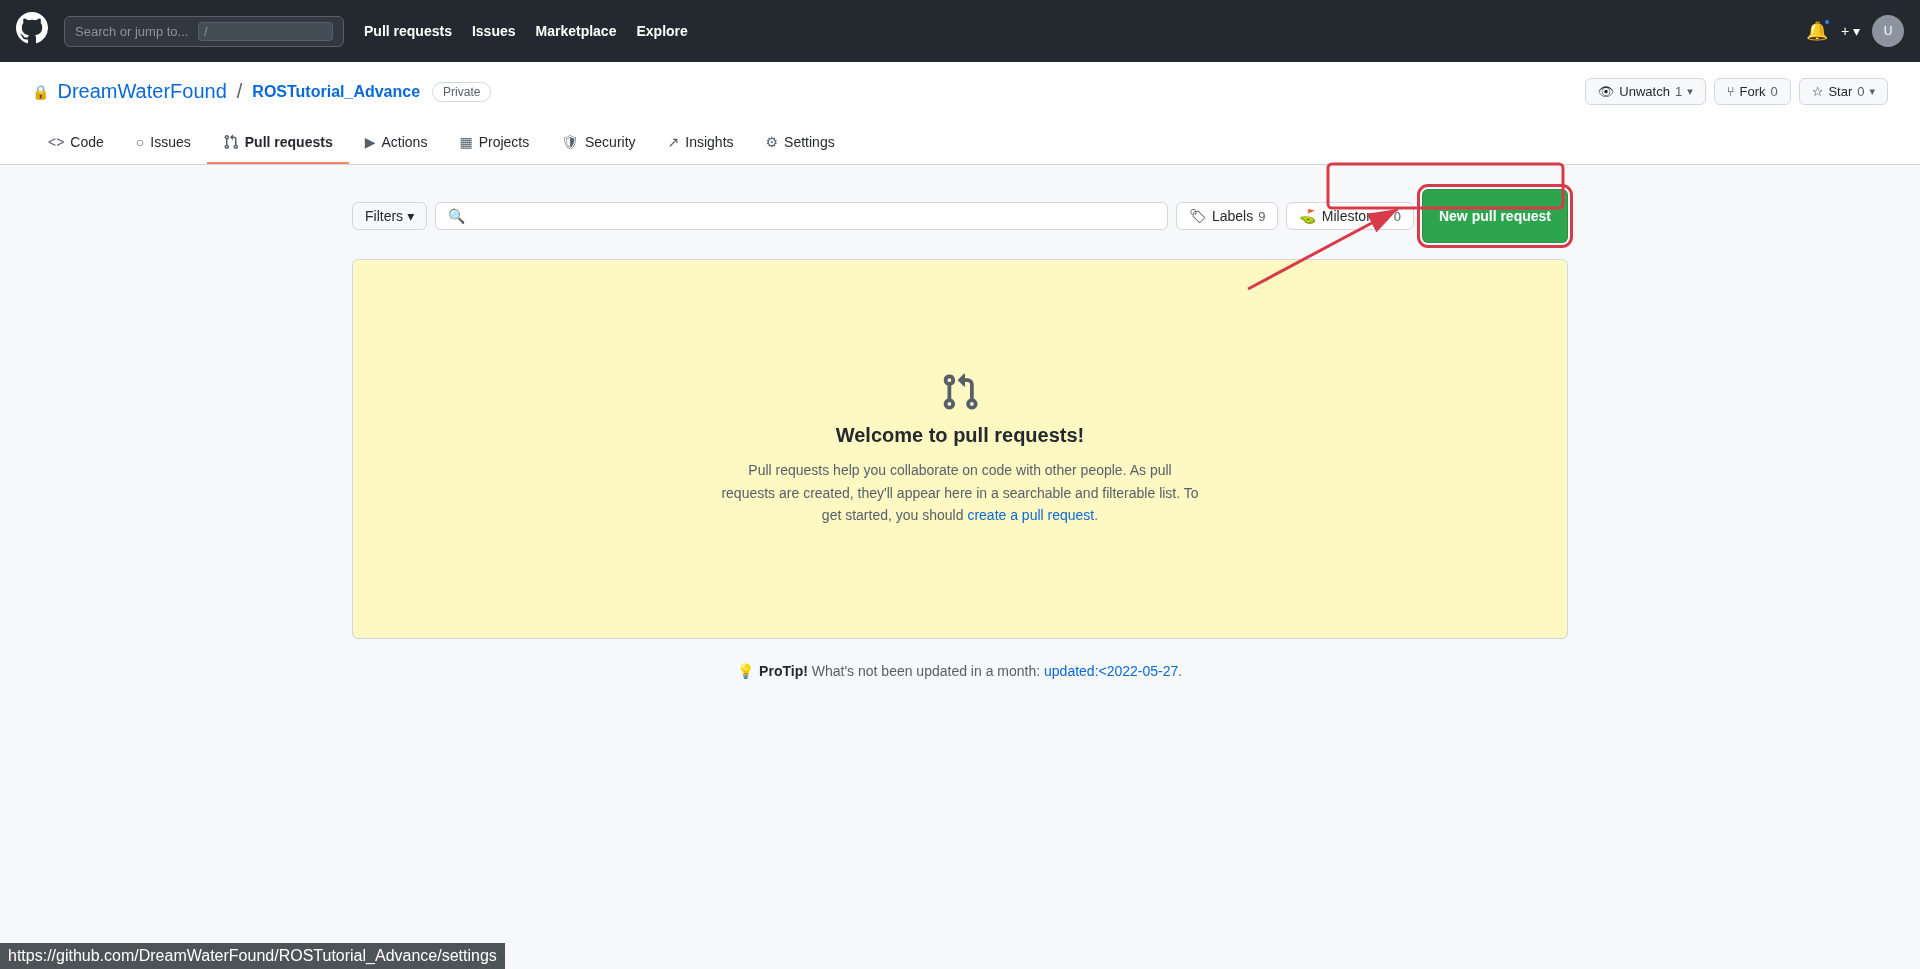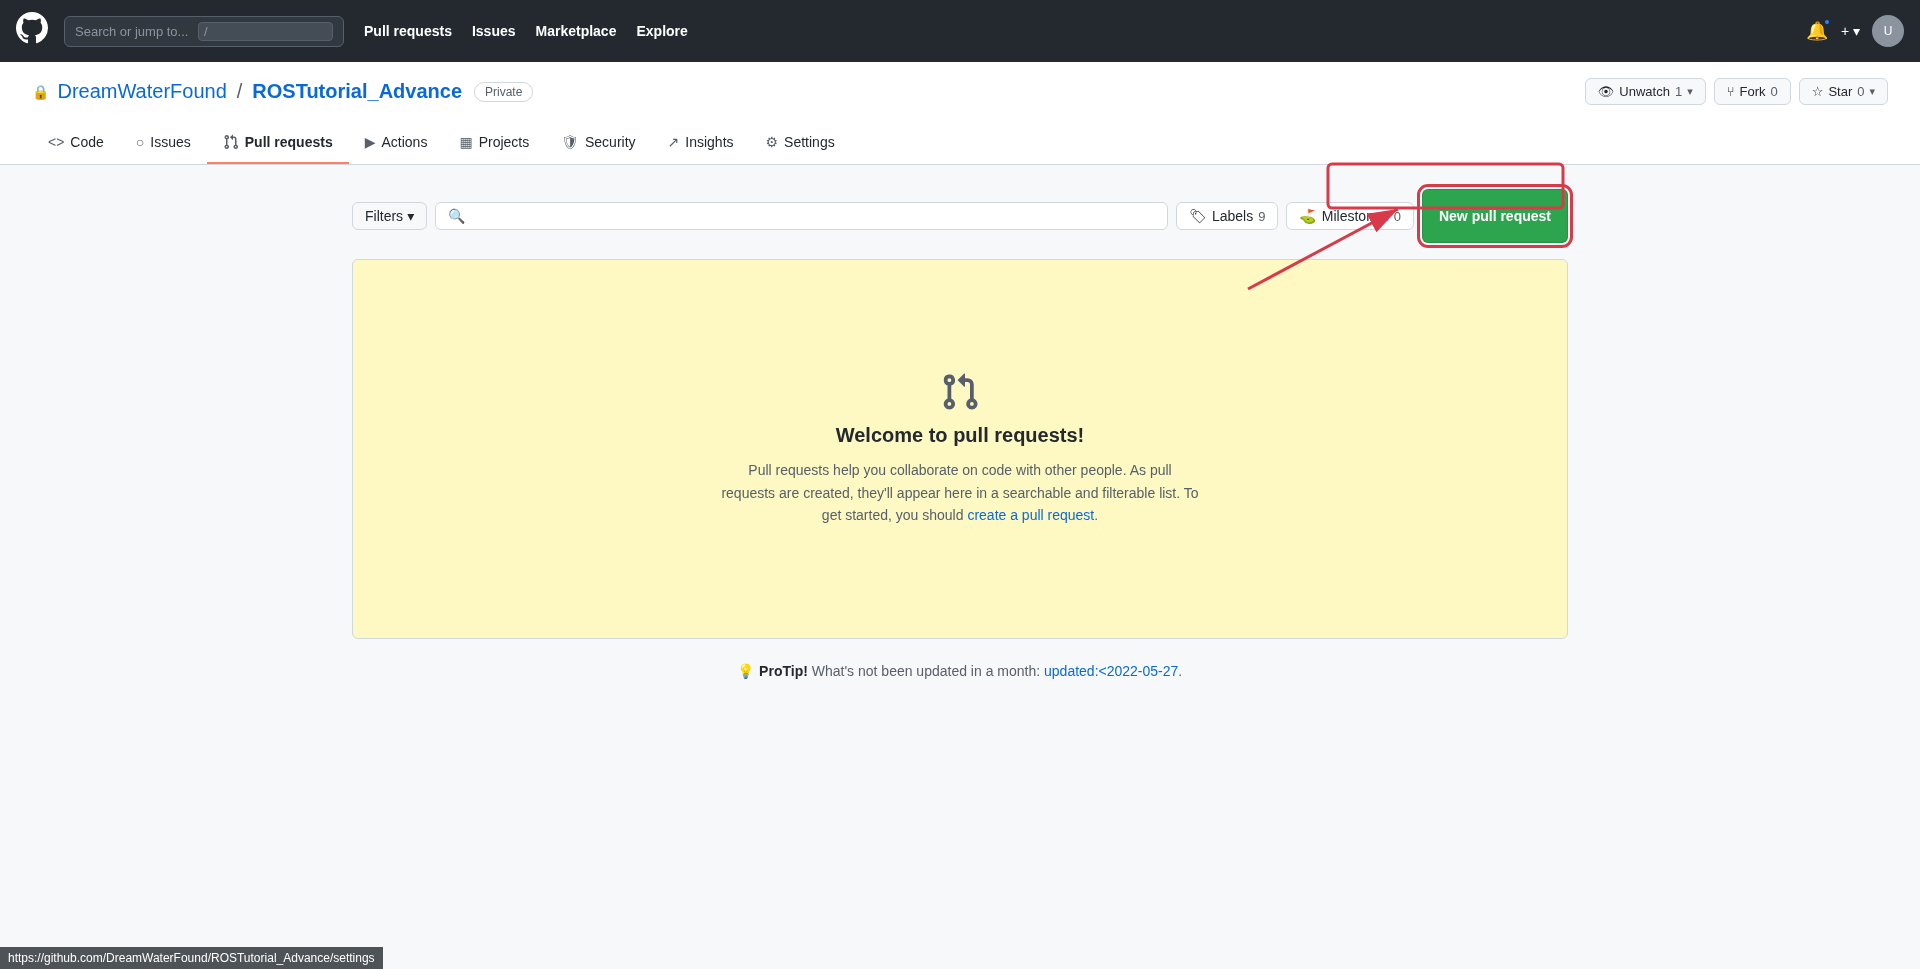--- a/index.html
+++ b/index.html
@@ -104,21 +104,21 @@
     }
     .repo-title-row {
       display: flex;
       align-items: center;
       gap: 8px;
       margin-bottom: 16px;
     }
     .repo-lock-icon { color: #57606a; font-size: 14px; }
     .repo-owner { color: #0969da; font-size: 20px; font-weight: 400; text-decoration: none; }
     .repo-slash { color: #57606a; font-size: 20px; margin: 0 2px; }
-    .repo-name { color: #0969da; font-size: 20px; font-weight: 600; text-decoration: none; }
+    .repo-name { color: #0969da; font-size: 16px; font-weight: 600; text-decoration: none; }
     .private-badge {
       background: #fff;
       border: 1px solid #d0d7de;
       border-radius: 20px;
       padding: 2px 10px;
       font-size: 12px;
       color: #57606a;
       font-weight: 500;
       margin-left: 4px;
     }
@@ -301,21 +301,21 @@
     .pro-tip a { color: #0969da; text-decoration: none; }
 
     
     .status-bar {
       position: fixed;
       bottom: 0;
       left: 0;
       padding: 4px 8px;
       background: rgba(36,41,47,0.8);
       color: #fff;
-      font-size: 12px;
+      font-size: 16px;
       z-index: 100;
     }
 
     
     .pr-svg {
       width: 40px;
       height: 40px;
       color: #57606a;
       margin-bottom: 12px;
     }

